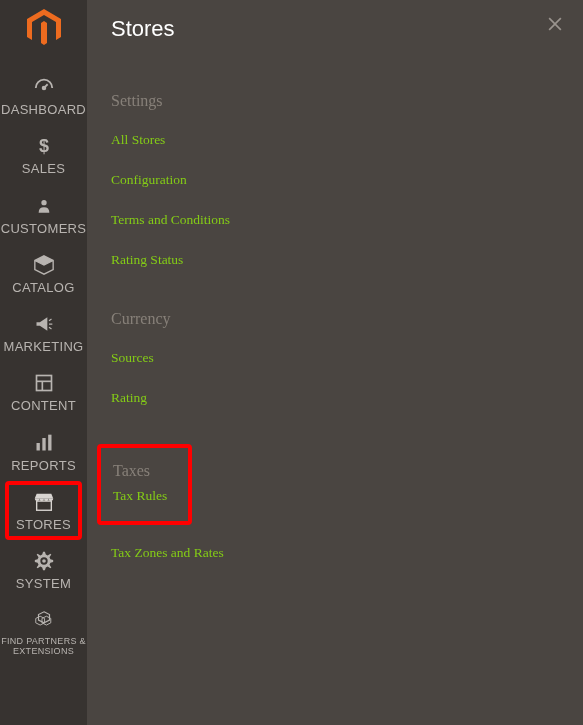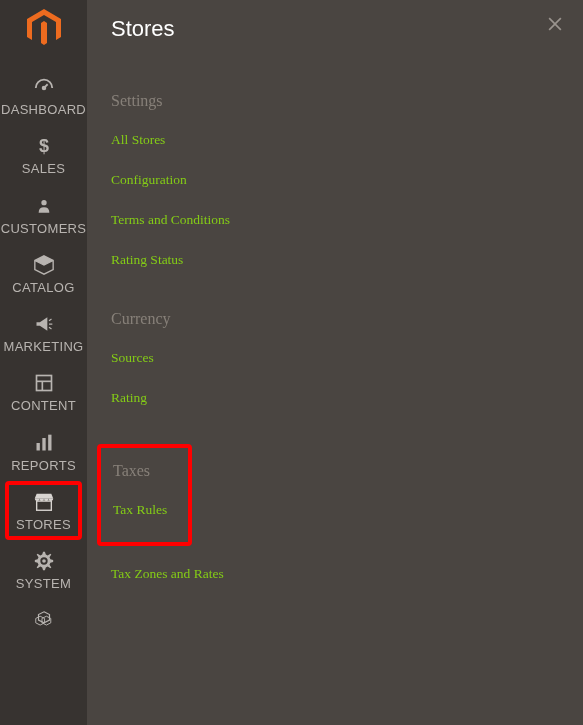--- a/index.html
+++ b/index.html
@@ -18,22 +18,22 @@
 .close-btn { position: absolute; top: 14px; right: 18px; cursor: pointer; color: #9a948e; }
 
 .columns { display: flex; gap: 0; }
 .col { flex: 1; font-family: Liberation Serif, serif; }
 .section-header { color: #878079; font-size: 16px; font-weight: 400; margin-bottom: 22px; margin-top: 10px; }
 .section-header.spaced { margin-top: 42px; }
 .menu-link { display: block; color: #84cc16; font-size: 13.5px; margin-bottom: 24px; cursor: pointer; }
 .menu-link.active { background: #5a544e; margin-left: -12px; margin-right: -12px; padding: 10px 12px; margin-bottom: 14px; }
 
 .highlight-box { border: 4px solid #ff0000; border-radius: 4px; padding: 14px 12px 0px; margin-left: -14px; width: 95px; margin-top: 38px; }
-.highlight-box .section-header { margin-top: 0; margin-bottom: 22px; }
-.highlight-box .menu-link { margin-bottom: 24px; }
+.highlight-box .section-header { margin-top: 0; margin-bottom: 8px; }
+.highlight-box .menu-link { margin-bottom: 17px; }
 </style>
 </head>
 <body>
 
 <div class="sidebar">
   <div class="logo">
     <svg width="34" height="38" viewBox="0 0 34 38">
         <path fill="#ed6b1f" d="M17 0 L34 10 L34 28 L29 31 L29 13 L17 6 L5 13 L5 31 L0 28 L0 10 Z M14 14 L14 34 L17 36 L20 34 L20 14 L17 12 Z"></path>
       </svg>
   </div>
@@ -131,20 +131,21 @@
   </div>
 
   <div class="nav-item multiline">
     <span class="icon">
         <svg width="22" height="22" viewBox="0 0 24 24" fill="#b8b4b0">
           <path d="M12 2 L18 5 L18 11 L12 14 L6 11 L6 5 Z" fill="none" stroke="#b8b4b0" stroke-width="1.3"></path>
           <path d="M6 11 L12 14 L12 20 L6 23 L0 20 L0 14 Z" fill="none" stroke="#b8b4b0" stroke-width="1.3" transform="translate(3,-2) scale(0.8)"></path>
           <path d="M12 11 L18 14 L18 20 L12 23 L6 20 L6 14 Z" fill="none" stroke="#b8b4b0" stroke-width="1.3" transform="translate(5,-2) scale(0.8)"></path>
         </svg>
       </span>
+    <span class="label">FIND PARTNERS &amp; EXTENSIONS</span>
   </div>
 </div>
 
 <div class="panel">
   <div class="panel-title">Stores</div>
   <div class="close-btn">
     <svg width="20" height="20" viewBox="0 0 24 24" fill="none" stroke="currentColor" stroke-width="2">
         <line x1="5" y1="5" x2="19" y2="19"></line>
         <line x1="19" y1="5" x2="5" y2="19"></line>
       </svg>

